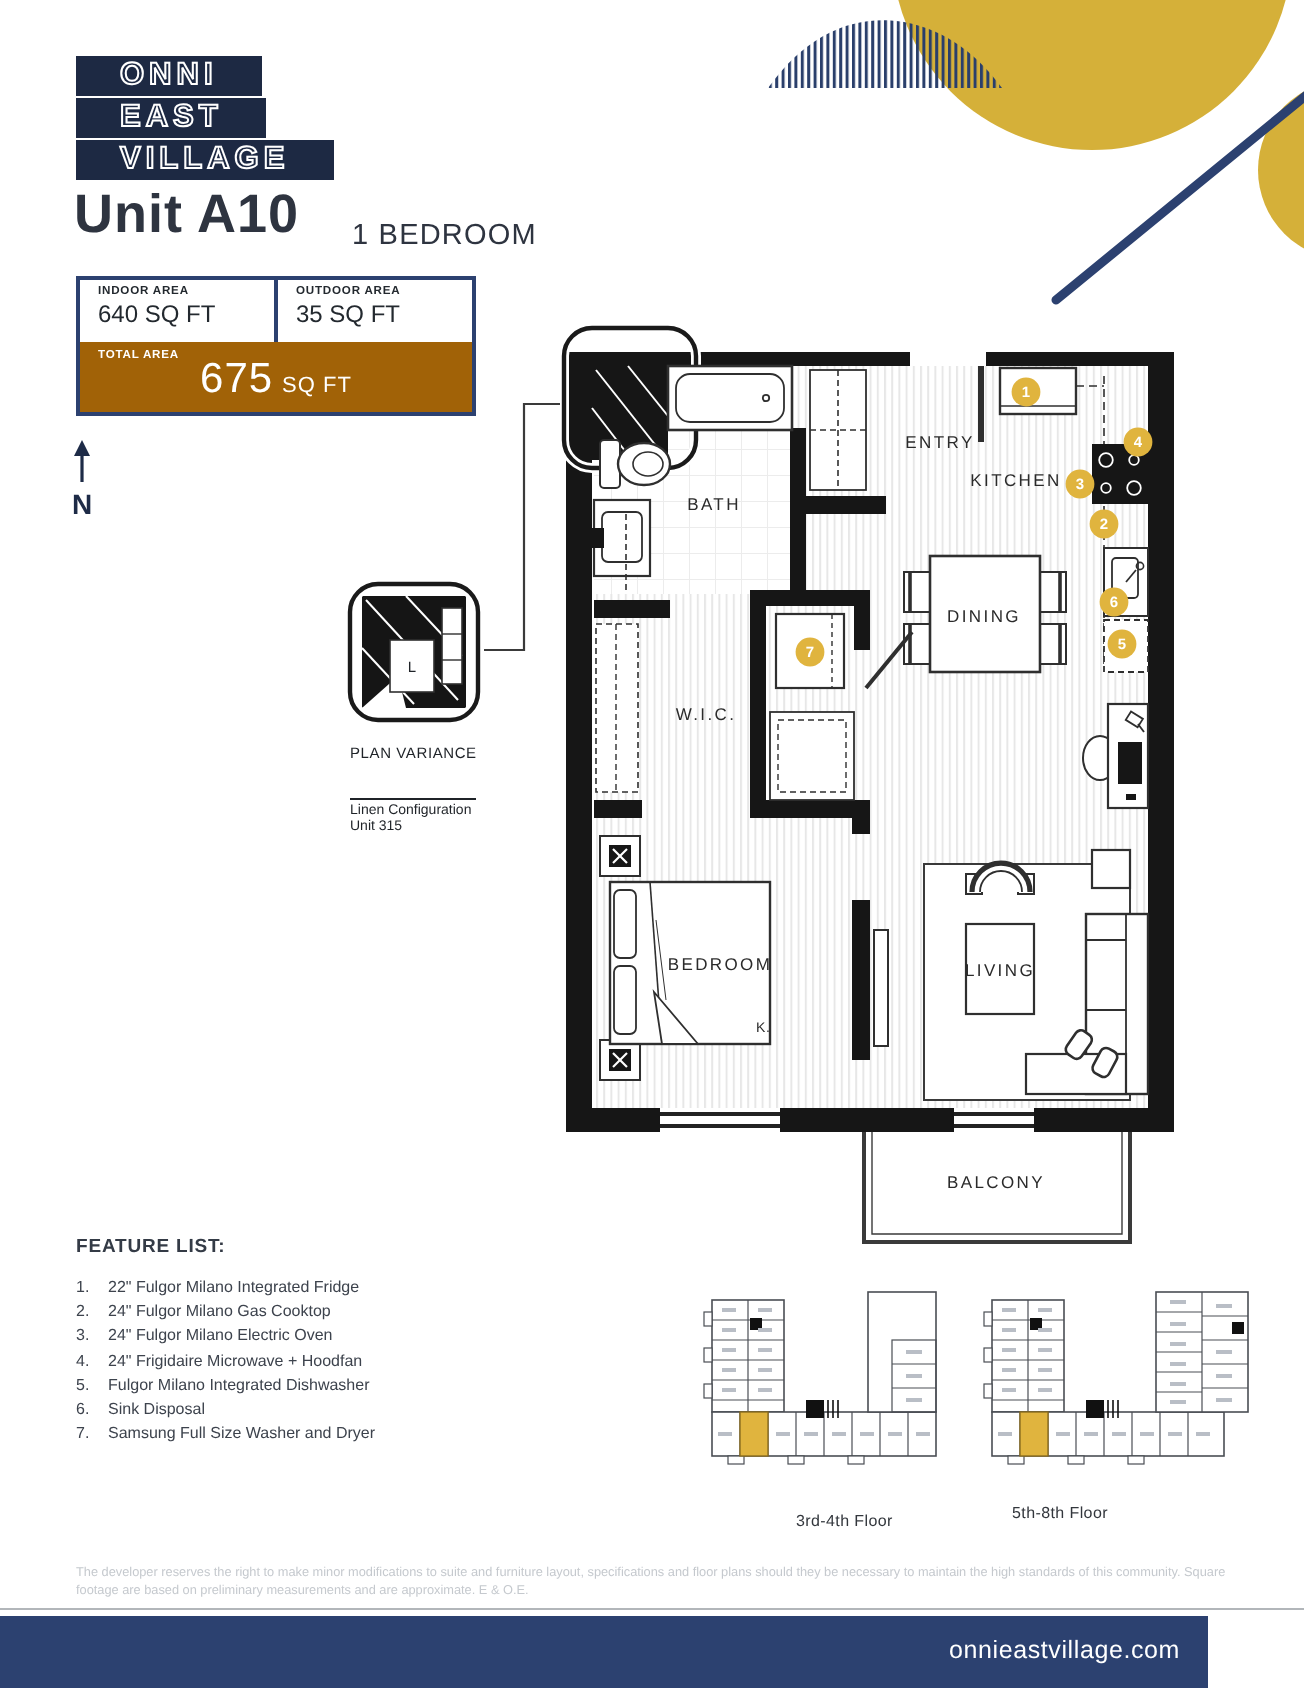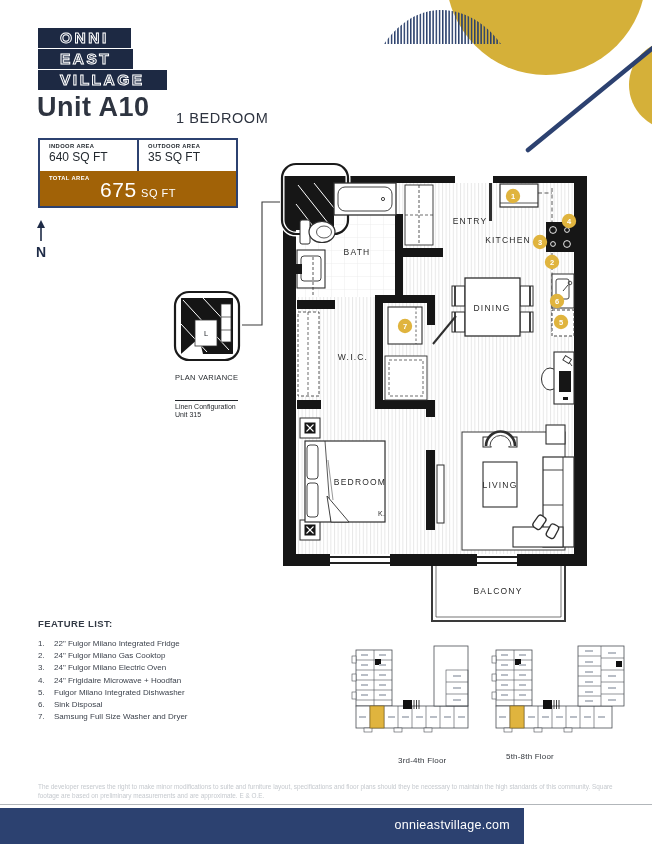--- a/index.html
+++ b/index.html
@@ -42,21 +42,21 @@
   .features ol{list-style:none;margin:0;padding:0;}
   .features li{display:flex;font-size:8px;line-height:12.2px;}
   .feat-num{width:16px;flex:0 0 16px;}
 
   
   .keyplan-label{position:absolute;font-size:8px;color:#33373d;letter-spacing:.2px;}
 
   
   .disclaimer{position:absolute;left:38px;top:782px;width:580px;font-size:6.4px;line-height:9px;color:#c5c9ce;}
   .footer-line{position:absolute;left:0;top:804px;width:652px;height:1px;background:#b2b6ba;}
-  .footer{position:absolute;left:0;top:808px;width:524px;height:36px;background:#2c4170;}
+  .footer{position:absolute;left:0;top:808px;width:604px;height:36px;background:#2c4170;}
   .footer a{position:absolute;right:14px;top:10px;font-size:12.5px;color:#fff;text-decoration:none;letter-spacing:.3px;}
 
   svg text{font-family:"Liberation Sans", sans-serif;}
 </style>
 </head>
 <body>
 
 <div id="page">
 
   <svg style="position:absolute;left:378px;top:0;" width="274" height="160" viewBox="0 0 274 160">

